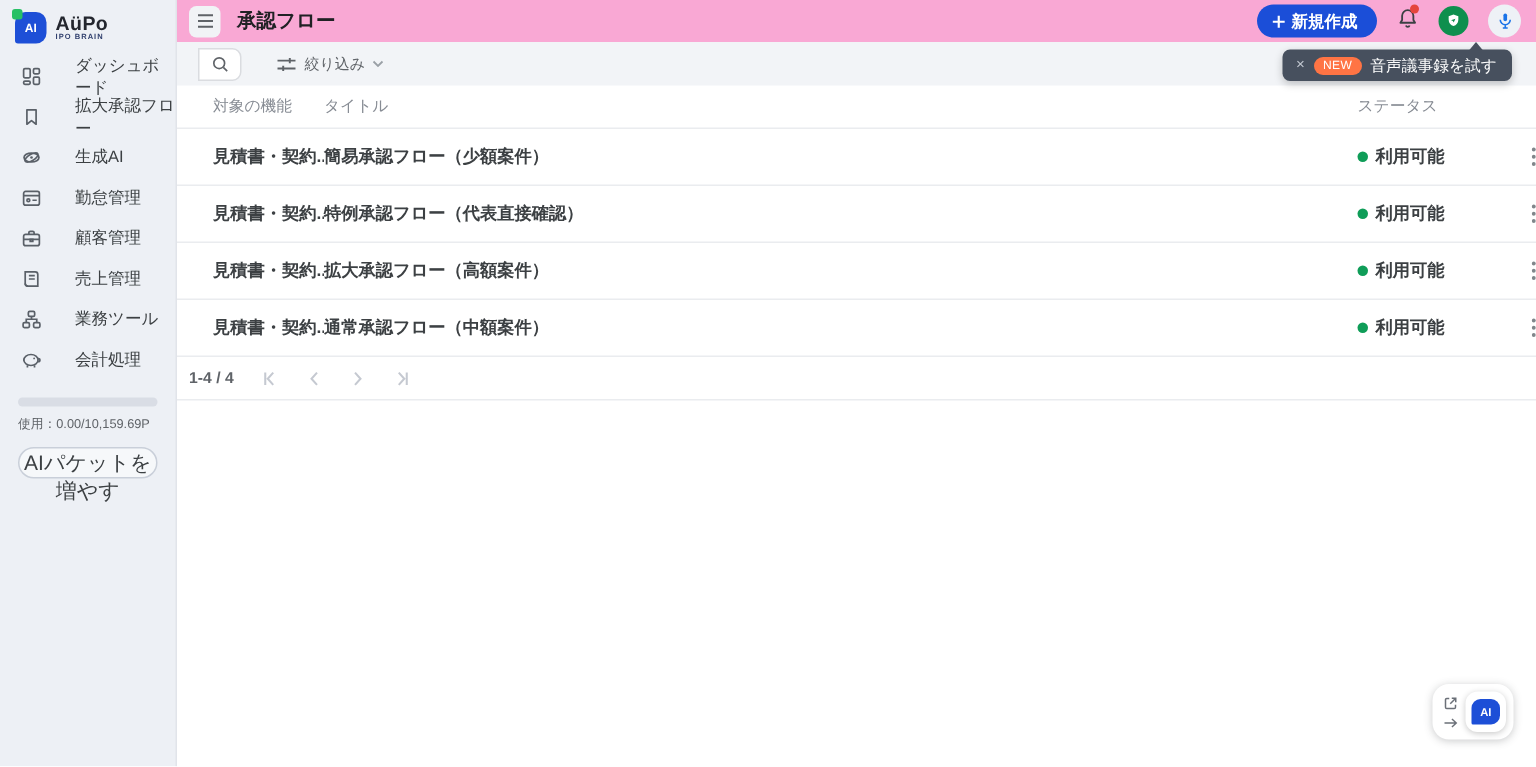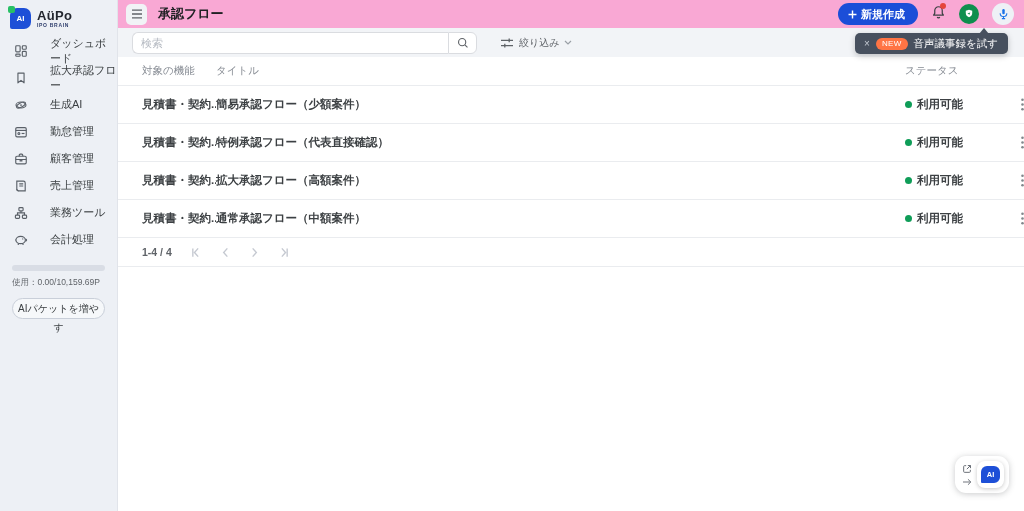--- a/index.html
+++ b/index.html
@@ -13,21 +13,21 @@
   .logo-badge { position:relative; width:21px; height:21px; background:#1d4fd7; border-radius:7px 7px 7px 2px; display:flex; align-items:center; justify-content:center; color:#fff; font-size:8px; font-weight:bold; flex:none; }
   .logo-dot { position:absolute; left:-2px; top:-2px; width:7px; height:7px; background:#27c065; border-radius:2px; }
   .logo-name { font-size:13px; font-weight:800; color:#23262e; letter-spacing:.3px; line-height:13px; }
   .logo-sub { font-size:5px; font-weight:700; color:#31406e; letter-spacing:.7px; }
   .nav { margin-top:3px; }
   .nav-item { display:flex; align-items:center; gap:22px; height:27px; padding-left:14px; font-size:11px; color:#3c4043; cursor:pointer; }
   .nav-item svg { width:14px; height:14px; flex:none; }
   .usage { padding:12px 12px 0 12px; }
   .usage-bar { height:6px; background:#d9dde5; border-radius:3px; }
   .usage-label { font-size:8.5px; color:#5f6368; margin:6px 0 9px 0; white-space:nowrap; }
-  .usage-btn { display:block; width:100%; height:21px; border:1px solid #c9cfd9; border-radius:11px; background:#f6f8fa; font-size:10px; color:#3c4043; text-align:center; line-height:19px; cursor:pointer; }
+  .usage-btn { display:block; width:100%; height:21px; border:1px solid #c9cfd9; border-radius:11px; background:#f6f8fa; font-size:14px; color:#3c4043; text-align:center; line-height:19px; cursor:pointer; }
 
   
   .main { position:absolute; left:118px; top:0; right:0; bottom:0; background:#fff; }
   .header { height:28px; display:flex; align-items:center; padding:0 10px 0 8px; background:#f9a8d4; }
   .hamburger { width:21px; height:21px; border-radius:5px; background:#f1f3f6; display:flex; align-items:center; justify-content:center; cursor:pointer; }
   .page-title { font-size:13px; font-weight:700; color:#202124; margin-left:11px; }
   .header-right { margin-left:auto; display:flex; align-items:center; gap:13px; }
   .create-btn { height:22px; padding:0 13px 0 10px; border:none; border-radius:11px; background:#1b4ed8; color:#fff; font-size:11px; font-weight:600; display:flex; align-items:center; gap:4px; cursor:pointer; }
   .bell-wrap { position:relative; cursor:pointer; }
   .bell-dot { position:absolute; top:-1px; right:0px; width:6px; height:6px; border-radius:50%; background:#e5453c; }
@@ -41,21 +41,21 @@
   .filter { display:flex; align-items:center; gap:5px; margin-left:23px; font-size:10px; color:#5f6368; cursor:pointer; }
 
   .grid-cols { display:grid; grid-template-columns:74px 689px 86px 1fr; align-items:center; padding-left:24px; padding-right:10px; }
   .table-head { height:29px; border-bottom:1px solid #eaecef; font-size:10.5px; color:#878c94; }
   .row { height:38px; border-bottom:1px solid #eaecef; font-size:11.5px; font-weight:600; color:#3c4043; cursor:pointer; }
   .cell-feature { white-space:nowrap; overflow:hidden; }
   .status { display:flex; align-items:center; gap:5px; }
   .status-dot { width:7px; height:7px; border-radius:50%; background:#0f9d58; flex:none; }
   .kebab { justify-self:start; margin-left:22px; width:18px; height:18px; display:flex; align-items:center; justify-content:center; cursor:pointer; border-radius:50%; }
 
-  .pagination { display:flex; align-items:center; height:29px; padding-left:24px; border-bottom:1px solid #eaecef; font-size:10.5px; font-weight:600; color:#5f6368; }
+  .pagination { display:flex; align-items:center; height:29px; padding-left:8px; border-bottom:1px solid #eaecef; font-size:10.5px; font-weight:600; color:#5f6368; }
   .pg-icons { display:flex; align-items:center; gap:13px; margin-left:17px; }
   .pg-btn { width:16px; height:16px; display:flex; align-items:center; justify-content:center; cursor:default; }
 
   
   .tooltip { position:absolute; top:33px; right:16px; height:21px; background:#47505e; border-radius:5px; display:flex; align-items:center; gap:6px; padding:0 10px 0 9px; color:#fff; font-size:10.5px; box-shadow:0 2px 6px rgba(0,0,0,.22); }
   .tooltip::after { content:""; position:absolute; top:-5px; right:19px; border-left:5px solid transparent; border-right:5px solid transparent; border-bottom:6px solid #47505e; }
   .tooltip-close { color:#c3c9d2; font-size:10px; cursor:pointer; }
   .new-badge { background:#ff7444; border-radius:8px; padding:1.5px 6px; font-size:8px; font-weight:400; letter-spacing:.3px; }
 
   
@@ -193,21 +193,20 @@
         <div class="mic-btn">
           <svg width="13" height="14" viewBox="0 0 16 16" fill="none" stroke="#1a73e8" stroke-width="1.3">
               <rect x="6.5" y="1.8" width="3" height="6.5" rx="1.5" fill="#1a73e8" stroke="none"></rect>
               <path d="M3.9 7a4.1 4.1 0 008.2 0M8 11.1v2.6M6 13.7h4"></path>
             </svg>
         </div>
       </div>
     </div>
 
     <div class="search-band">
-      <input class="search-input" type="text" value="" placeholder="検索" style="">
       <button class="search-btn">
         <svg width="12" height="12" viewBox="0 0 14 14" fill="none" stroke="#5f6368" stroke-width="1.3">
             <circle cx="6" cy="6" r="4.2"></circle>
             <path d="M9.2 9.2l3 3"></path>
           </svg>
       </button>
       <div class="filter">
         <svg width="14" height="12" viewBox="0 0 14 12" fill="none" stroke="#5f6368" stroke-width="1.3">
             <path d="M1 3.4h12M1 8.6h12"></path>
             <path d="M9.2 1.6v3.6M4.8 6.8v3.6"></path>

